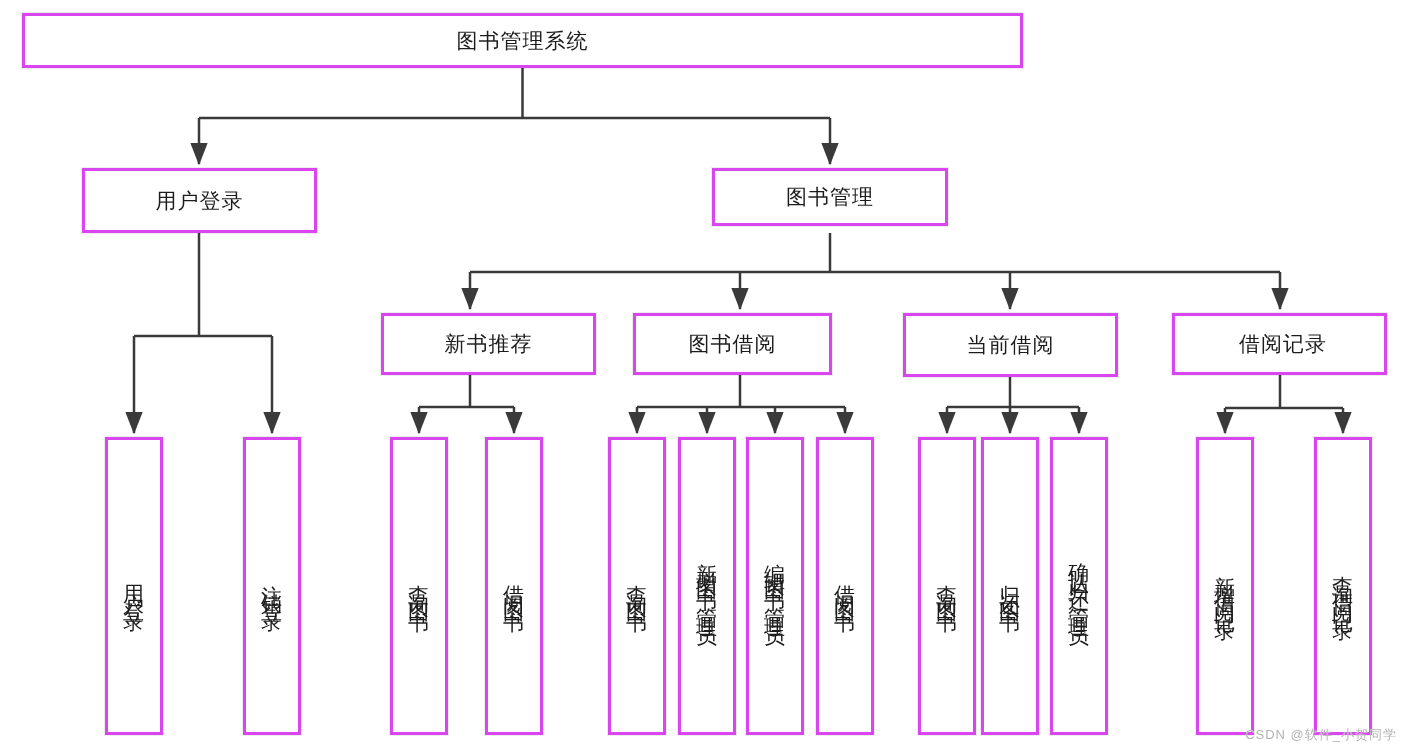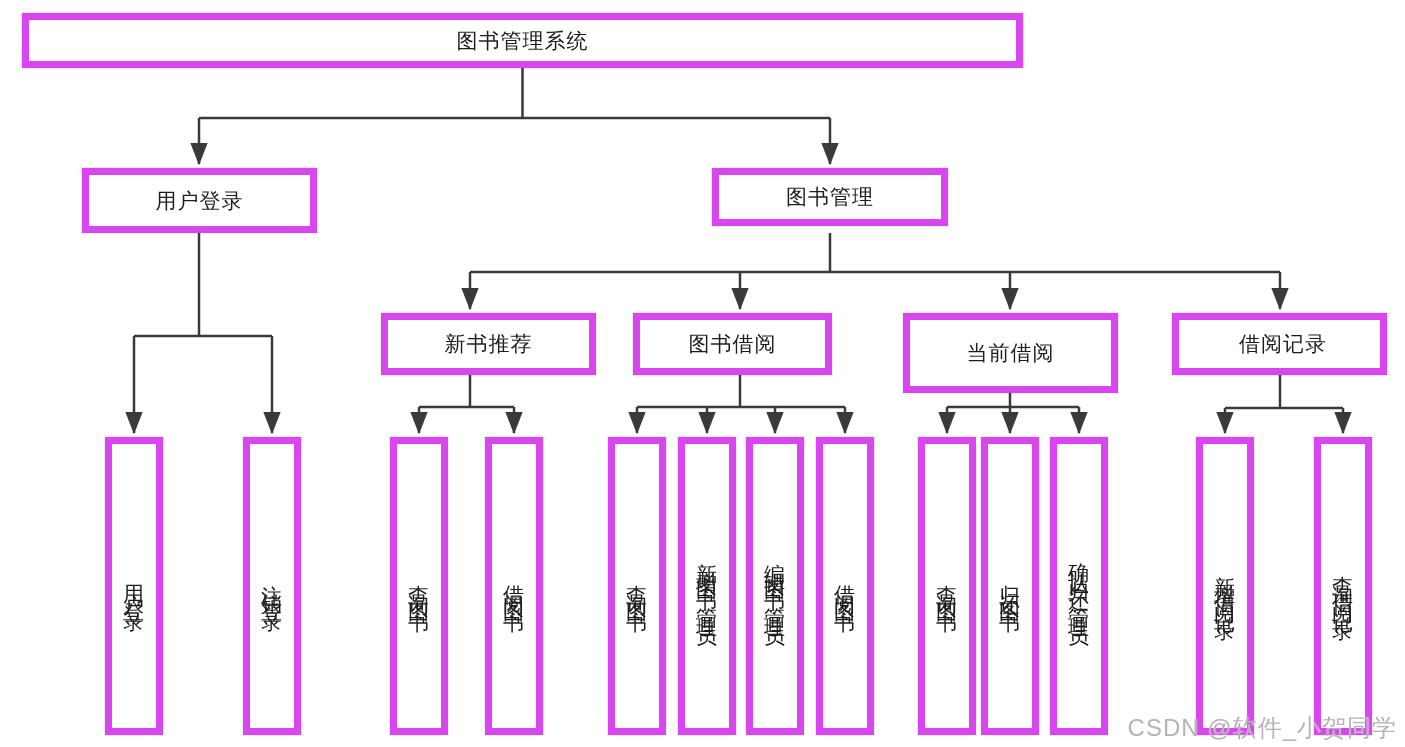--- a/index.html
+++ b/index.html
@@ -8,41 +8,41 @@
     width:1405px;height:747px;
     background:#ffffff;
     font-family:"Liberation Sans","DejaVu Sans",sans-serif;
     overflow:hidden;
   }
   .connectors{position:absolute;left:0;top:0;width:1405px;height:747px;z-index:1;}
   .node{
     position:absolute;
     box-sizing:border-box;
     background:#ffffff;
-    border:7px solid #d946ef;
+    border:3px solid #d946ef;
     display:flex;align-items:center;justify-content:center;
     color:#1c1c1c;
     font-size:21px;
     letter-spacing:1px;
     z-index:2;
     box-shadow:0 0 0 1px rgba(0,0,0,0.07);
   }
   .leaf .vtext{
     writing-mode:vertical-rl;
     text-orientation:mixed;
     letter-spacing:9px;
     font-size:21px;
     line-height:1;
     color:#1c1c1c;
     white-space:nowrap;
   }
   .watermark{
     position:absolute;
     right:8px;bottom:3px;
-    font-size:24px;
+    font-size:13px;
     color:#b3b3b3;
     letter-spacing:1px;
     z-index:3;
     text-shadow:0 0 1px rgba(255,255,255,0.8);
   }
 </style>
 </head>
 <body>
 
 <div class="stage">
@@ -97,21 +97,21 @@
     </g>
   </svg>
 
   <div class="node" style="left:22px;top:13px;width:1001px;height:55px;">图书管理系统</div>
 
   <div class="node" style="left:82px;top:168px;width:235px;height:65px;">用户登录</div>
   <div class="node" style="left:712px;top:168px;width:236px;height:58px;">图书管理</div>
 
   <div class="node" style="left:381px;top:313px;width:215px;height:62px;">新书推荐</div>
   <div class="node" style="left:633px;top:313px;width:199px;height:62px;">图书借阅</div>
-  <div class="node" style="left:903px;top:313px;width:215px;height:80px;">当前借阅</div>
+  <div class="node" style="left:903px;top:313px;width:215px;height:64px;">当前借阅</div>
   <div class="node" style="left:1172px;top:313px;width:215px;height:62px;padding-left:7px;">借阅记录</div>
 
   <div class="node leaf" style="left:105px;top:437px;width:58px;height:298px;">
     <span class="vtext">用户登录</span>
   </div>
   <div class="node leaf" style="left:243px;top:437px;width:58px;height:298px;">
     <span class="vtext">注销登录</span>
   </div>
 
   <div class="node leaf" style="left:390px;top:437px;width:58px;height:298px;">

